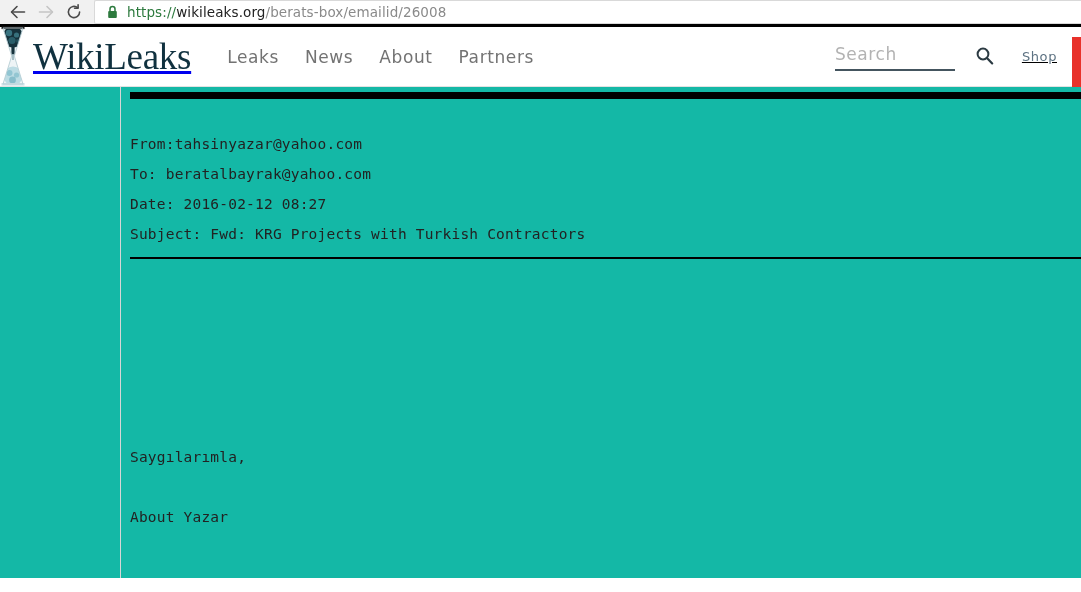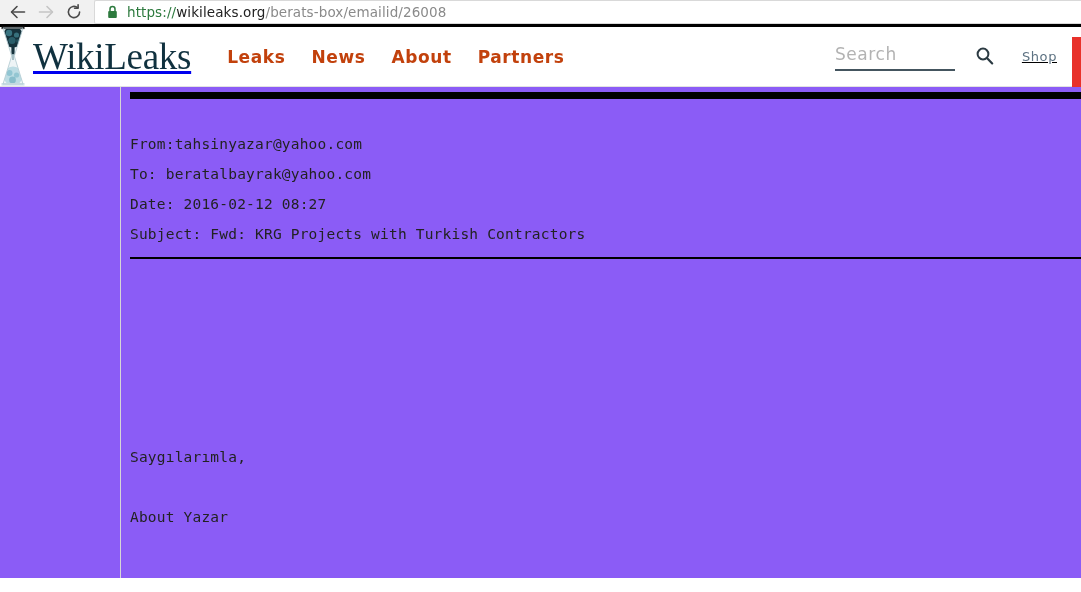--- a/index.html
+++ b/index.html
@@ -95,24 +95,23 @@
   }
   .mainnav {
     display: flex;
     align-items: center;
     margin-left: 36px;
     gap: 26px;
   }
   .mainnav a {
     font-family: "DejaVu Sans", sans-serif;
     font-size: 17px;
-    color: #c2410c;
+    color: #737373;
     text-decoration: none;
     letter-spacing: 0.6px;
-    font-weight: bold;
   }
   .header-right {
     margin-left: auto;
     display: flex;
     align-items: center;
     height: 100%;
     padding-right: 0;
     text-decoration: underline;
   }
   .search-wrap {
@@ -155,21 +154,21 @@
     background: #e8312a;
     align-self: flex-start;
     margin-top: 10px;
   }
 
   
   .page-body {
     position: relative;
     width: 1081px;
     height: 491px;
-    background: #8b5cf6;
+    background: #14b8a6;
   }
   .col-divider {
     position: absolute;
     left: 120px;
     top: 0;
     width: 1px;
     height: 491px;
     background: #d6d6d6;
   }
   .content-col {

